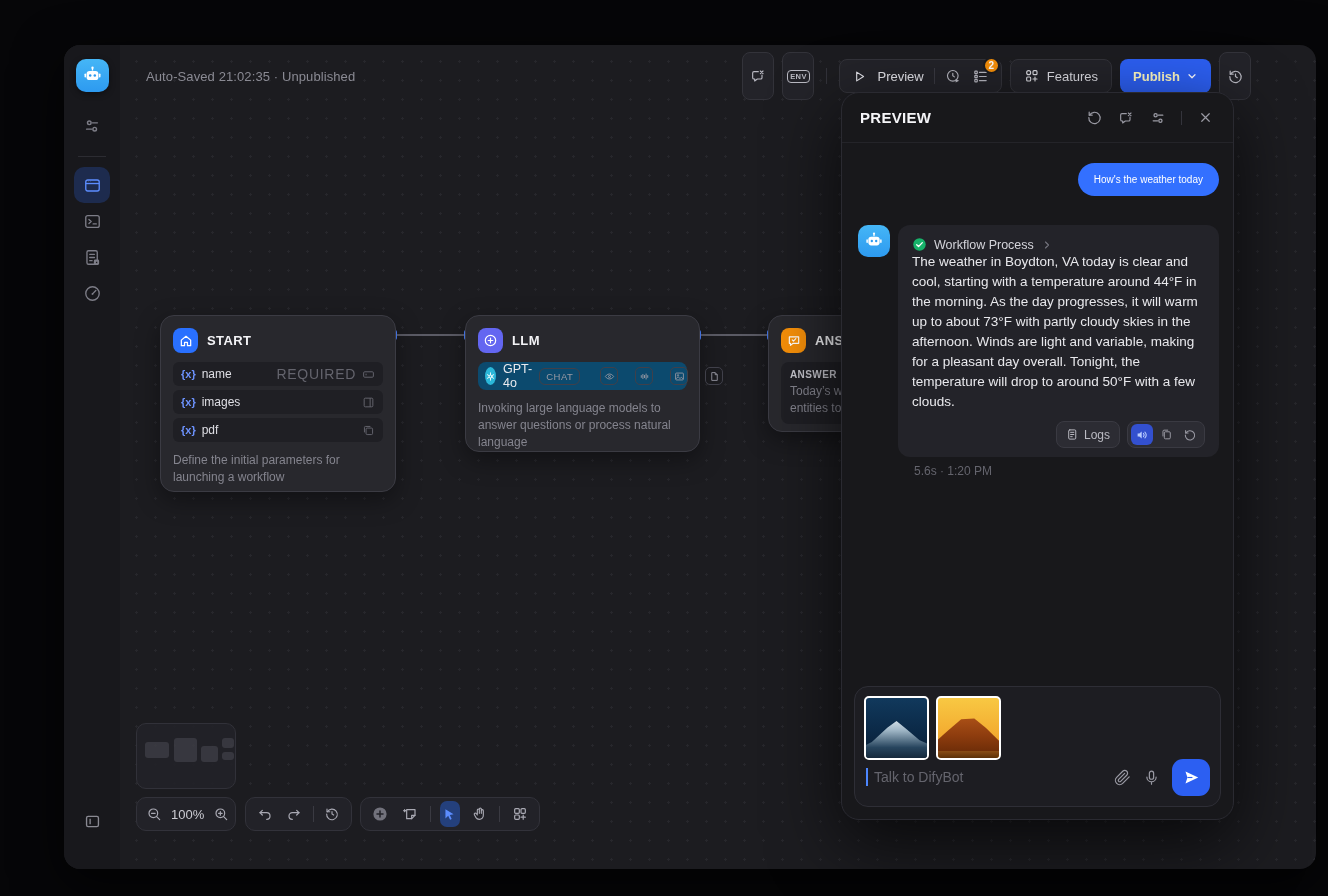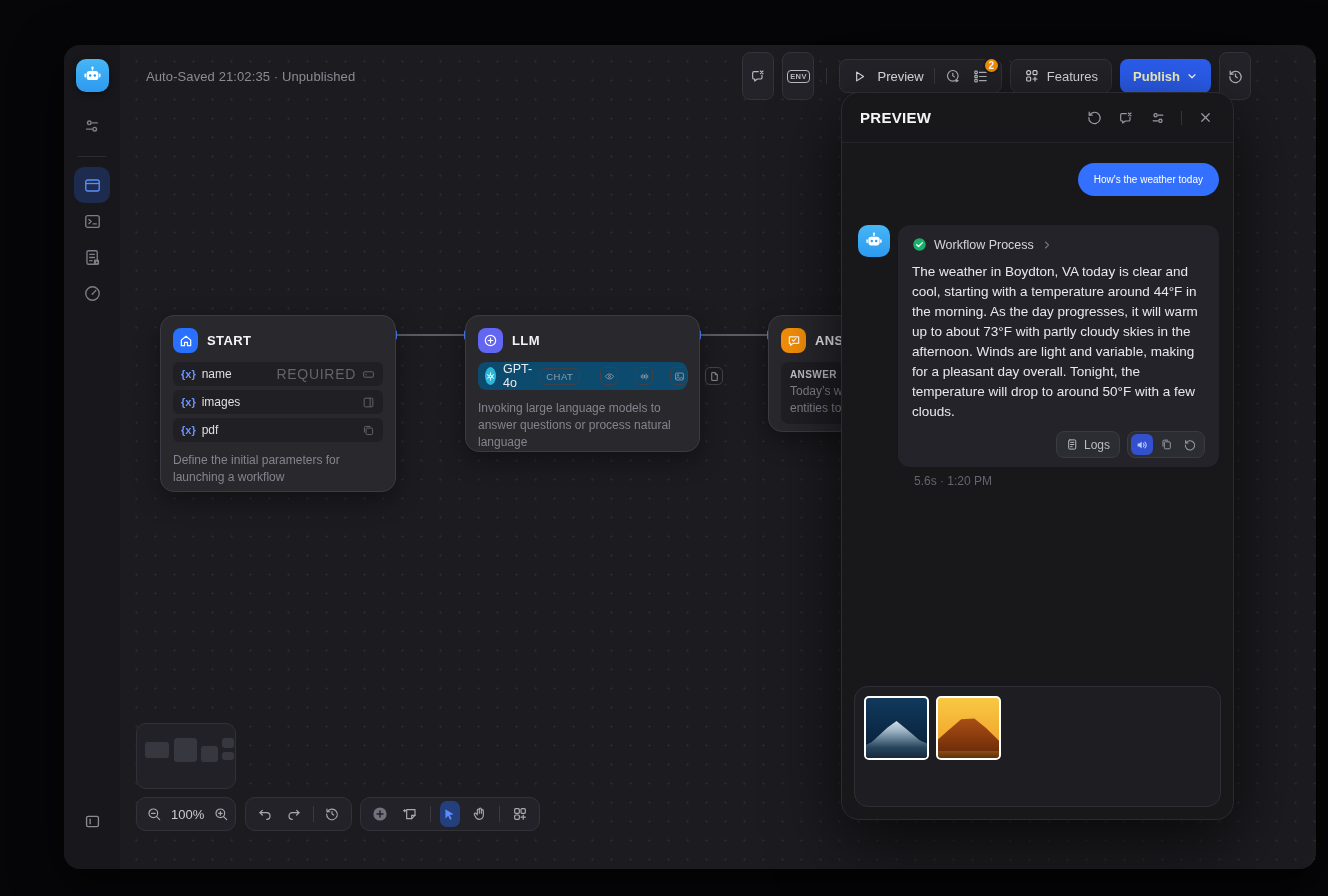--- a/index.html
+++ b/index.html
@@ -173,21 +173,21 @@
     font-size:10px; padding:11px 16px; border-radius:20px; margin-top:2px;
   }
   .bot-row{ display:flex; gap:8px; margin-top:29px; }
   .avatar{
     width:32px; height:32px; border-radius:10px; flex:0 0 auto;
     background:linear-gradient(180deg,#45b6f6,#2d9af0);
     display:flex; align-items:center; justify-content:center;
   }
   .bot-card{ background:#232329; border-radius:12px; padding:12px 14px 9px; flex:1; }
   .wf-chip{ display:flex; align-items:center; gap:7px; font-size:12.5px;
-    color:#d4d4da; margin-bottom:10px; cursor:pointer; }
+    color:#d4d4da; cursor:pointer; }
   .wf-chev{ color:#74747e; }
   .bot-text{ font-size:13.5px; color:#e8e8ec; line-height:20px; }
   .actions{ display:flex; justify-content:flex-end; align-items:center; gap:7px; margin-top:9px; }
   .logs-btn{ display:flex; align-items:center; gap:5px; height:27px; padding:0 9px;
     background:#2c2c33; border:1px solid #3a3a42; border-radius:8px;
     font-size:12px; color:#bbbbc3; cursor:pointer; }
   .act-group{ display:flex; align-items:center; gap:2px; height:27px; padding:0 3px;
     background:#2c2c33; border:1px solid #3a3a42; border-radius:8px; }
   .act-btn{ width:22px; height:21px; border-radius:6px; color:#9a9aa4;
     display:flex; align-items:center; justify-content:center; cursor:pointer; }
@@ -638,14 +638,35 @@
       </div>
     </div>
     <div class="msg-meta">5.6s · 1:20 PM</div>
   </div>
 
   <div class="input-card">
     <div class="thumbs">
       <div class="thumb thumb-fuji"></div>
       <div class="thumb thumb-sunset"></div>
     </div>
+    <div class="input-row">
+      <span class="caret"></span>
+      <input class="chat-input" type="text" placeholder="Talk to DifyBot" style="">
+      <span class="in-ico">
+        <svg width="17" height="17" viewBox="0 0 24 24" fill="none" stroke="currentColor" stroke-width="1.7" stroke-linecap="round" stroke-linejoin="round">
+          <path d="M21.44 11.05l-9.19 9.19a6 6 0 0 1-8.49-8.49l8.57-8.57A4 4 0 1 1 18 8.84l-8.59 8.57a2 2 0 0 1-2.83-2.83l8.49-8.48"></path>
+        </svg>
+        </span>
+      <span class="in-ico">
+        <svg width="17" height="17" viewBox="0 0 24 24" fill="none" stroke="currentColor" stroke-width="1.7" stroke-linecap="round">
+          <rect x="9" y="3" width="6" height="11.5" rx="3"></rect>
+            <path d="M5.5 11.5a6.5 6.5 0 0 0 13 0M12 18v3.5"></path>
+        </svg>
+        </span>
+      <span class="send-btn">
+        <svg width="17" height="17" viewBox="0 0 24 24">
+          <path d="M3.5 20.5L21.5 12 3.5 3.5l2.8 8.5z" fill="#fff"></path>
+          <path d="M6.3 12h7" stroke="#2c5ff2" stroke-width="1.6"></path>
+        </svg>
+        </span>
+    </div>
   </div>
 </div>
 
 </body></html>

